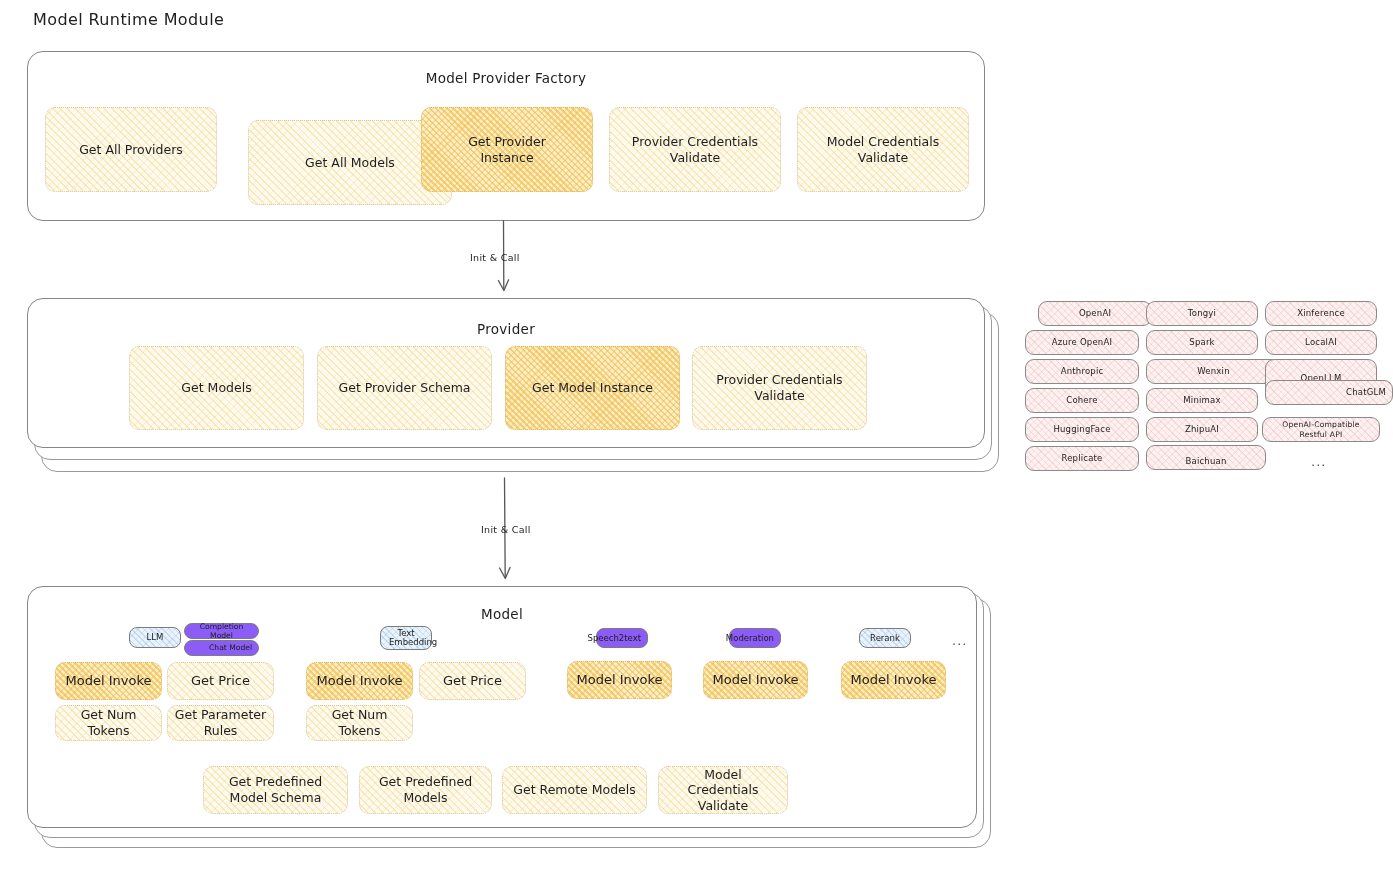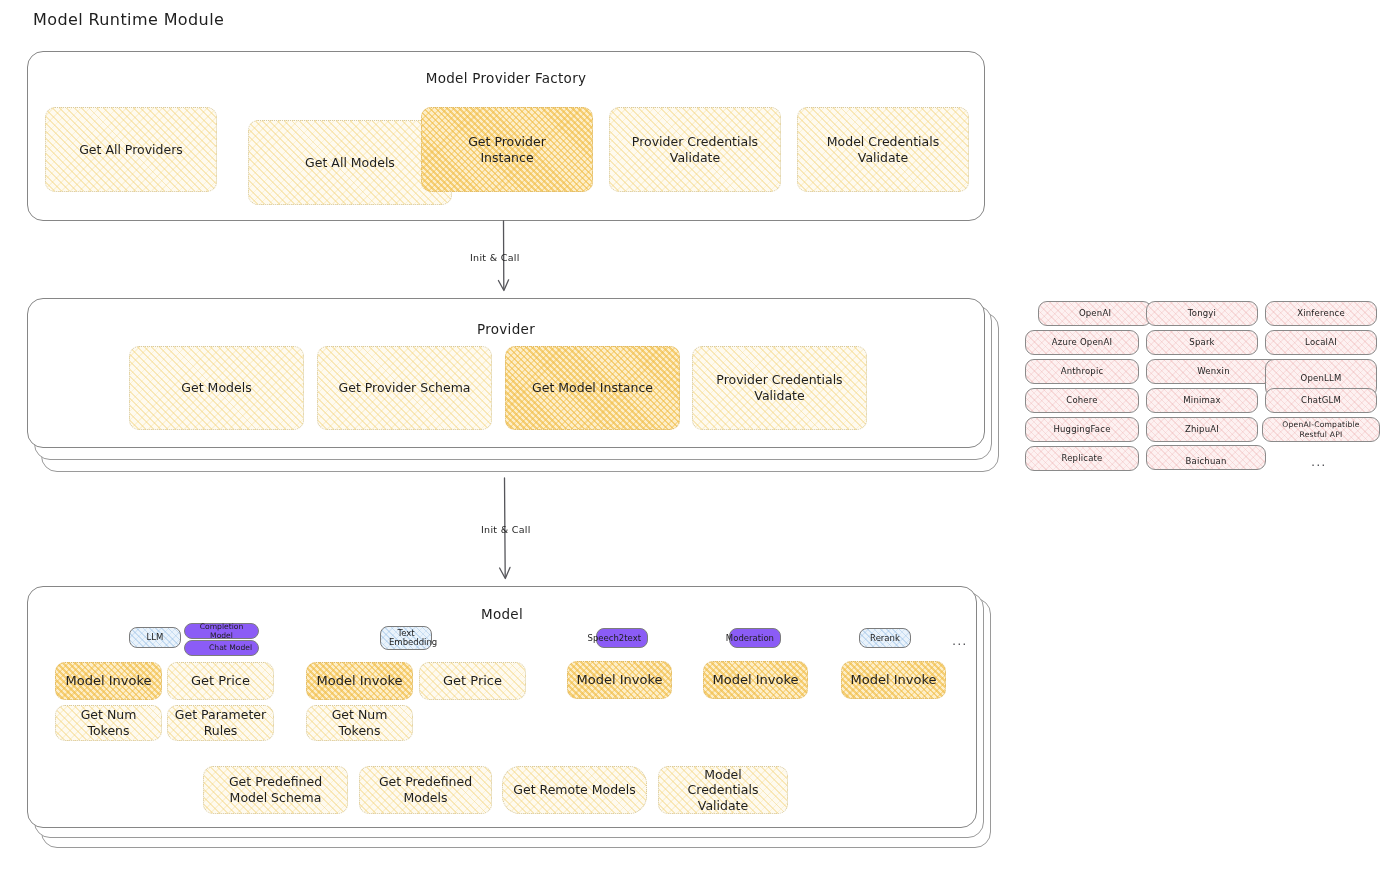--- a/index.html
+++ b/index.html
@@ -229,21 +229,21 @@
 
     <div class="box box-pink" style="left:1265px; top:301px; width:112px; height:25px;">
       <span>Xinference</span>
     </div>
     <div class="box box-pink" style="left:1265px; top:330px; width:112px; height:25px;">
       <span>LocalAI</span>
     </div>
     <div class="box box-pink" style="left:1265px; top:359px; width:112px; height:38px;">
       <span>OpenLLM</span>
     </div>
-    <div class="box box-pink" style="left:1265px; top:388px; width:112px; height:25px;">
+    <div class="box box-pink" style="left:1265px; top:380px; width:128px; height:25px;justify-content:flex-end;">
       <span>ChatGLM</span>
     </div>
     <div class="box box-pink" style="left:1262px; top:417px; width:118px; height:25px; font-size:7.6px;">
       <span>OpenAI-Compatible Restful API</span>
     </div>
     <div class="ellipsis" style="left:1311px; top:455px;">...</div>
   </div>
 
   <svg class="arrow-svg" style="left:494px; top:478px;" width="24" height="110" viewBox="0 0 24 110">
     <path d="M10.5 0 L11.2 99" stroke="#55555a" stroke-width="1.3" fill="none" stroke-linecap="round"></path>
@@ -316,20 +316,20 @@
   </div>
 
   <div class="ellipsis" style="left:952px; top:634px; z-index:2;">...</div>
 
   <div class="box box-yellow" style="left:203px; top:766px; width:145px; height:48px; z-index:2; font-size:12.5px;">
     <span>Get Predefined Model Schema</span>
   </div>
   <div class="box box-yellow" style="left:359px; top:766px; width:133px; height:48px; z-index:2; font-size:12.5px;">
     <span style="max-width:105px;">Get Predefined Models</span>
   </div>
-  <div class="box box-yellow" style="left:502px; top:766px; width:145px; height:48px; z-index:2; font-size:12.5px;border-radius:18px;">
+  <div class="box box-yellow" style="left:502px; top:766px; width:145px; height:48px; z-index:2; font-size:12.5px;">
     <span>Get Remote Models</span>
   </div>
   <div class="box box-yellow" style="left:658px; top:766px; width:130px; height:48px; z-index:2; font-size:12.5px;">
     <span style="max-width:100px;">Model Credentials Validate</span>
   </div>
 
 </div>
 
 </body></html>

